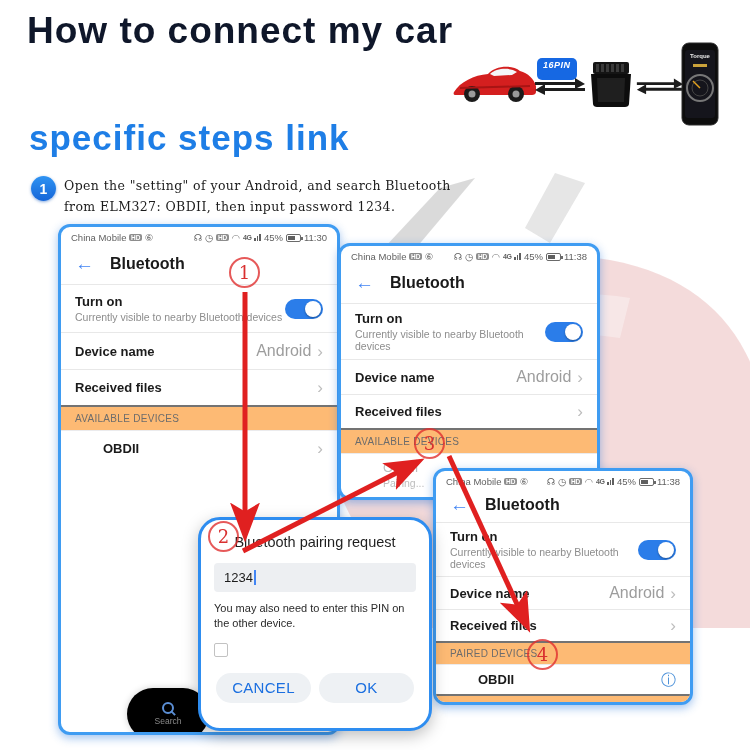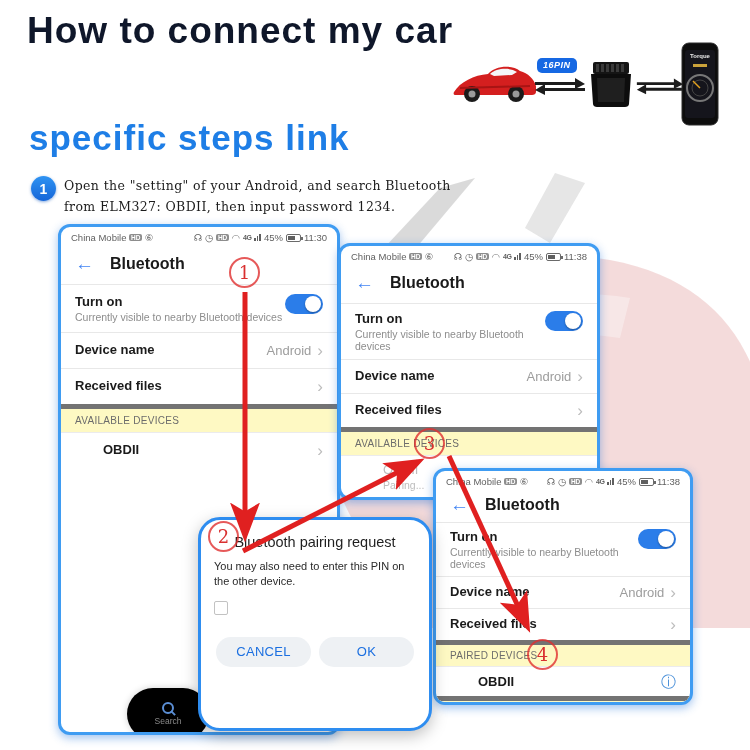--- a/index.html
+++ b/index.html
@@ -19,21 +19,21 @@
         letter-spacing:1px; z-index:2; }
   .step1 { position:absolute; left:64px; top:176px; font-family:"DejaVu Serif", serif; font-size:12.5px;
            color:#1c1c1c; line-height:1.65; letter-spacing:.4px; z-index:2; }
   .step-badge { position:absolute; left:31px; top:176px; width:25px; height:25px; border-radius:50%;
                 background:linear-gradient(180deg,#2f93f2,#1565d8); color:#fff; font-size:14px; font-weight:800;
                 display:flex; align-items:center; justify-content:center; z-index:2; box-shadow:0 1px 3px rgba(20,90,190,.5); }
 
   
   .diagram { position:absolute; left:445px; top:40px; width:280px; height:92px; z-index:2; }
   .pin-badge { position:absolute; left:92px; top:18px; background:#1668e3; color:#fff; font-size:9px;
-               font-weight:800; font-style:italic; padding:2px 6px 3px; border-radius:5px; letter-spacing:.5px; }
+               font-weight:800; font-style:italic; padding:2px 6px 10px; border-radius:5px; letter-spacing:.5px; }
   .pin-badge::after { content:""; position:absolute; left:6px; bottom:-5px; border:5px solid transparent;
                       border-top-color:#1668e3; border-left-width:3px; border-right-width:3px; }
 
   
   .phone { position:absolute; background:#fff; border:3px solid #3f9cf2; border-radius:12px;
            box-shadow:0 3px 10px rgba(40,120,220,.45); overflow:hidden; }
   .phone1 { left:58px; top:224px; width:282px; height:511px; z-index:3; }
   .phone2 { left:338px; top:243px; width:262px; height:257px; z-index:4; }
   .phone3 { left:433px; top:468px; width:260px; height:237px; z-index:5; }
 
@@ -47,32 +47,32 @@
   .bars i:nth-child(1){height:3px} .bars i:nth-child(2){height:5px} .bars i:nth-child(3){height:7px}
   .batt { position:relative; width:15px; height:8px; border:1px solid #6a6a6a; border-radius:2px; }
   .batt::before { content:""; position:absolute; left:1px; top:1px; bottom:1px; width:55%; background:#5f5f5f; }
   .batt::after { content:""; position:absolute; right:-3px; top:2px; width:2px; height:3px; background:#6a6a6a; }
 
   .bt-header { display:flex; align-items:center; gap:16px; padding:9px 14px 11px; }
   .back { color:#4285f4; font-size:19px; font-weight:700; line-height:1; cursor:default; }
   .bt-title { font-size:16px; font-weight:700; color:#1a1a1a; }
   .hdiv { height:1px; background:#e8e8e8; }
 
-  .row { display:flex; align-items:flex-start; justify-content:space-between; padding:9px 14px; }
+  .row { display:flex; align-items:center; justify-content:space-between; padding:9px 14px; }
   .row + .hdiv { margin:0 0; }
   .row-main { display:flex; flex-direction:column; gap:2px; }
   .row-title { font-size:13px; font-weight:700; color:#1b1b1b; }
   .row-sub { font-size:10.5px; color:#8d8d8d; }
   .row-right { display:flex; align-items:center; gap:6px; }
-  .value { font-size:13px; color:#9d9d9d; }
+  .value { font-size:16px; color:#9d9d9d; }
   .chev { color:#bdbdbd; font-size:17px; line-height:1; font-weight:400; }
   .toggle { width:38px; height:20px; border-radius:10px; background:#2b7de9; position:relative; flex:none; }
   .toggle::after { content:""; position:absolute; right:2px; top:2px; width:16px; height:16px; border-radius:50%;
                    background:#fff; box-shadow:0 1px 2px rgba(0,0,0,.35); }
-  .section { background:#fef9c3; border-top:5px solid #737373; border-bottom:1px solid #ebebed;
+  .section { background:#fdba74; border-top:2px solid #737373; border-bottom:1px solid #ebebed;
              padding:6px 14px; font-size:10px; color:#6c6c6c; letter-spacing:.3px; }
   .device-row .row-title { font-weight:700; }
   .indent { padding-left:42px; }
   .dim .row-title, .dim .row-sub { color:#bdbdbd; font-weight:400; }
   .info-i { color:#4a90d9; font-size:15px; line-height:1; }
 
   .search-pill { position:absolute; left:66px; bottom:-8px; width:82px; height:52px; border-radius:26px;
                  background:#000000; box-shadow:0 0 7px rgba(0,0,0,.18); display:flex; flex-direction:column;
                  align-items:center; justify-content:center; gap:2px; }
   .mag { position:relative; width:12px; height:12px; border:2px solid #5b8fd6; border-radius:50%; }
@@ -85,22 +85,22 @@
             border:3px solid #2e8df0; border-radius:22px; box-shadow:0 5px 16px rgba(0,0,0,.25); padding:12px 13px; }
   .dlg-title { text-align:center; font-size:14.5px; font-weight:500; color:#1f1f1f; margin-top:2px; }
   .pin-input { margin-top:13px; background:#edeff2; border-radius:4px; height:29px; display:flex; align-items:center;
                padding:0 10px; font-size:13px; color:#1c1c1c; }
   .caret { display:inline-block; width:2px; height:15px; background:#4285f4; margin-left:1px; }
   .cb-row { display:flex; align-items:center; gap:9px; margin-top:12px; }
   .cb { width:14px; height:14px; border:1.5px solid #c2c2c2; border-radius:2px; flex:none; }
   .cb-label { font-size:11px; color:#2a2a2a; }
   .dlg-note { margin-top:9px; font-size:11px; color:#2a2a2a; line-height:1.35; }
   .dlg-buttons { display:flex; justify-content:space-between; margin-top:16px; padding:0 2px; }
-  .dlg-btn { width:95px; height:30px; border-radius:17px; background:#eef1f4; color:#1b6fe0; font-size:13px;
-             font-weight:500; display:flex; align-items:center; justify-content:center; letter-spacing:.3px;margin-top:6px; }
+  .dlg-btn { width:95px; height:30px; border-radius:17px; background:#eef1f4; color:#1b6fe0; font-size:15px;
+             font-weight:500; display:flex; align-items:center; justify-content:center; letter-spacing:.3px; }
 
   
   .overlay { position:absolute; left:0; top:0; width:750px; height:750px; z-index:8; pointer-events:none; }
   .num-circle { position:absolute; width:31px; height:31px; border:2px solid rgba(224,48,48,.8); border-radius:50%;
                 color:#d93030; font-family:"DejaVu Serif", serif; font-size:18px; display:flex; align-items:center;
                 justify-content:center; z-index:9; }
   .c1 { left:229px; top:257px; } .c2 { left:208px; top:521px; } .c3 { left:414px; top:428px; } .c4 { left:527px; top:639px; }
 </style>
 </head>
 <body>
@@ -335,20 +335,24 @@
     <div class="section" style="padding:5px 14px">PAIRED DEVICES</div>
     <div class="row device-row indent" style="padding:7px 14px 7px 42px">
       <span class="row-title">OBDII</span>
       <span class="info-i">ⓘ</span>
     </div>
     <div class="section" style="padding:5px 14px; border-bottom:none">AVAILABLE DEVICES</div>
   </div>
 
   <div class="dialog">
     <div class="dlg-title">Bluetooth pairing request</div>
+    <div class="pin-input">
+      <span>1234</span>
+        <span class="caret"></span>
+    </div>
     <div class="dlg-note">You may also need to enter this PIN on the other device.</div>
     <div class="cb-row">
       <span class="cb"></span>
     </div>
     <div class="dlg-buttons">
       <span class="dlg-btn">CANCEL</span>
       <span class="dlg-btn">OK</span>
     </div>
   </div>
 

